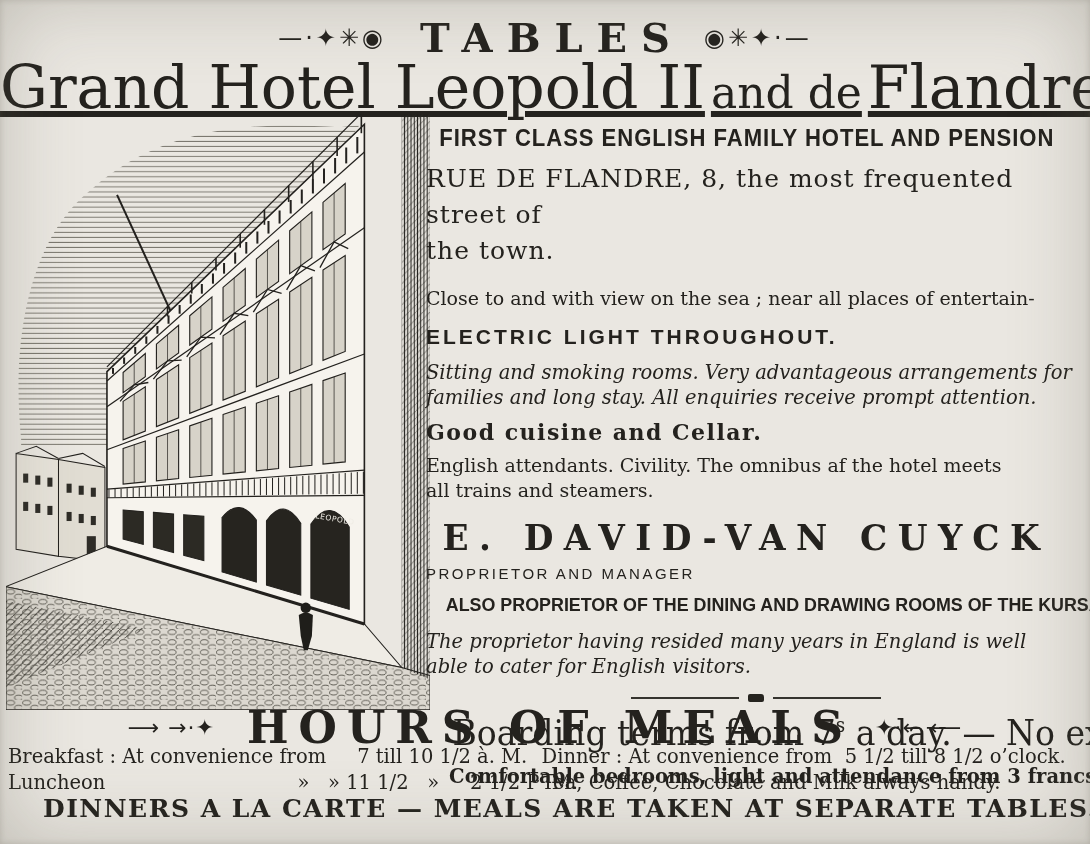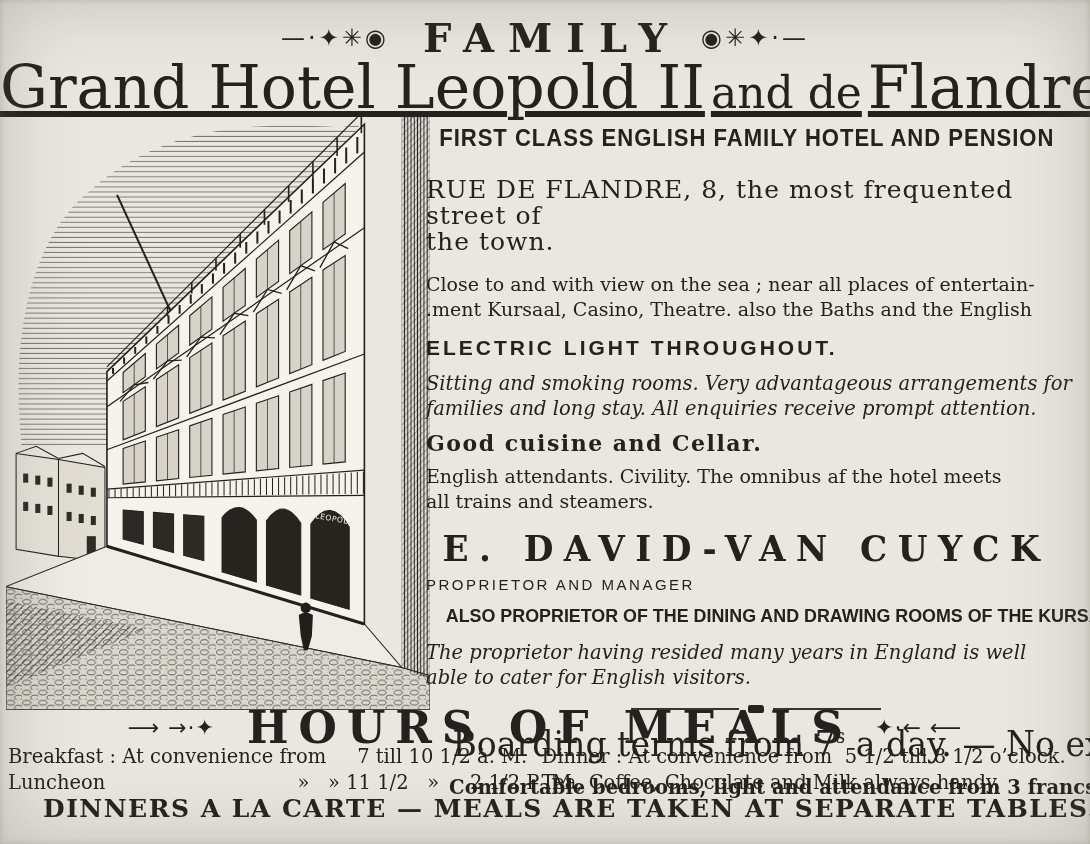--- a/index.html
+++ b/index.html
@@ -19,21 +19,21 @@
   .title{top:52px;font-size:60px;white-space:nowrap;font-weight:normal;margin:0;text-decoration:underline;}
   .title .t-small{font-size:44px;margin:0 6px;}
 
   
   .figure{position:absolute;left:6px;top:114px;width:424px;height:596px;}
   .figure svg{width:100%;height:100%;}
 
   
   .col{position:absolute;left:426px;top:124px;width:660px;text-align:left;line-height:1.25;}
   .h-firstclass{font-family:"Liberation Sans",sans-serif;font-weight:bold;font-size:23px;letter-spacing:1px;transform:scaleX(.96);}
-  .address{font-size:25px;letter-spacing:1px;line-height:26px;margin-top:24px;}
+  .address{font-size:25px;letter-spacing:1px;line-height:36px;margin-top:8px;}
   .body-text{font-size:19px;line-height:25px;margin-top:17px;}
   .h-electric{font-family:"Liberation Sans",sans-serif;font-weight:bold;font-size:21px;letter-spacing:3px;margin-top:13px;}
   .italic-text{font-style:italic;font-size:19.5px;line-height:25px;margin-top:10px;}
   .h-cuisine{font-size:22px;font-weight:bold;letter-spacing:1.5px;margin-top:9px;}
   .attendants{margin-top:6px;}
   .prop-name{font-size:36px;letter-spacing:11px;font-weight:bold;margin-top:12px;white-space:nowrap;transform:scaleX(.95);}
   .prop-role{font-family:"Liberation Sans",sans-serif;font-size:15px;letter-spacing:2.5px;margin-top:5px;}
   .also-prop{font-family:"Liberation Sans",sans-serif;font-weight:bold;font-size:19px;margin-top:10px;white-space:nowrap;transform:scaleX(.94);}
   .resided{margin-top:12px;}
   .divider{margin:15px auto 8px;display:flex;align-items:center;justify-content:center;gap:9px;width:250px;}
@@ -53,21 +53,21 @@
   .meal-line{white-space:pre;}
   .footer-line{top:794px;font-size:25px;font-weight:bold;letter-spacing:1.5px;white-space:nowrap;padding-left:43px;}
 </style>
 </head>
 <body>
 
 <div class="page">
 
   <div class="ostend-row">
     <span class="ornament">—·✦✳◉</span>
-    <span class="city">FAMILY</span>
+    <span class="city">TABLES</span>
     <span class="ornament">◉✳✦·—</span>
   </div>
 
   <h1 class="title center-abs"><span>Grand Hotel Leopold II</span><span class="t-small">and de</span><span>Flandre</span></h1>
 
   <div class="figure">
     <svg id="engraving" viewBox="0 0 420 590" xmlns="http://www.w3.org/2000/svg" aria-label="Street-view engraving of the Grand Hotel Leopold II facade on Rue de Flandre, Ostend, with pedestrian and cobbled street">
       <defs>
         <pattern id="skyH" width="7" height="5" patternUnits="userSpaceOnUse">
           <line x1="0" y1="2" x2="7" y2="2" stroke="#5c584f" stroke-width="0.9"></line>
@@ -266,21 +266,20 @@
   </div>
 
   <div class="col">
     <div class="h-firstclass">FIRST CLASS ENGLISH FAMILY HOTEL AND PENSION</div>
     <div class="address">
       <div>RUE DE FLANDRE, 8, the most frequented street of</div>
       <div>the town.</div>
     </div>
     <div class="body-text">
       <div>Close to and with view on the sea ; near all places of entertain-</div>
-      <div>.ment Kursaal, Casino, Theatre. also the Baths and the English</div>
     </div>
     <div class="h-electric">ELECTRIC LIGHT THROUGHOUT.</div>
     <div class="italic-text">
       <div>Sitting and smoking rooms. Very advantageous arrangements for</div>
       <div>families and long stay. All enquiries receive prompt attention.</div>
     </div>
     <div class="h-cuisine">Good cuisine and Cellar.</div>
     <div class="body-text attendants">
       <div>English attendants. Civility. The omnibus af the hotel meets</div>
       <div>all trains and steamers.</div>

